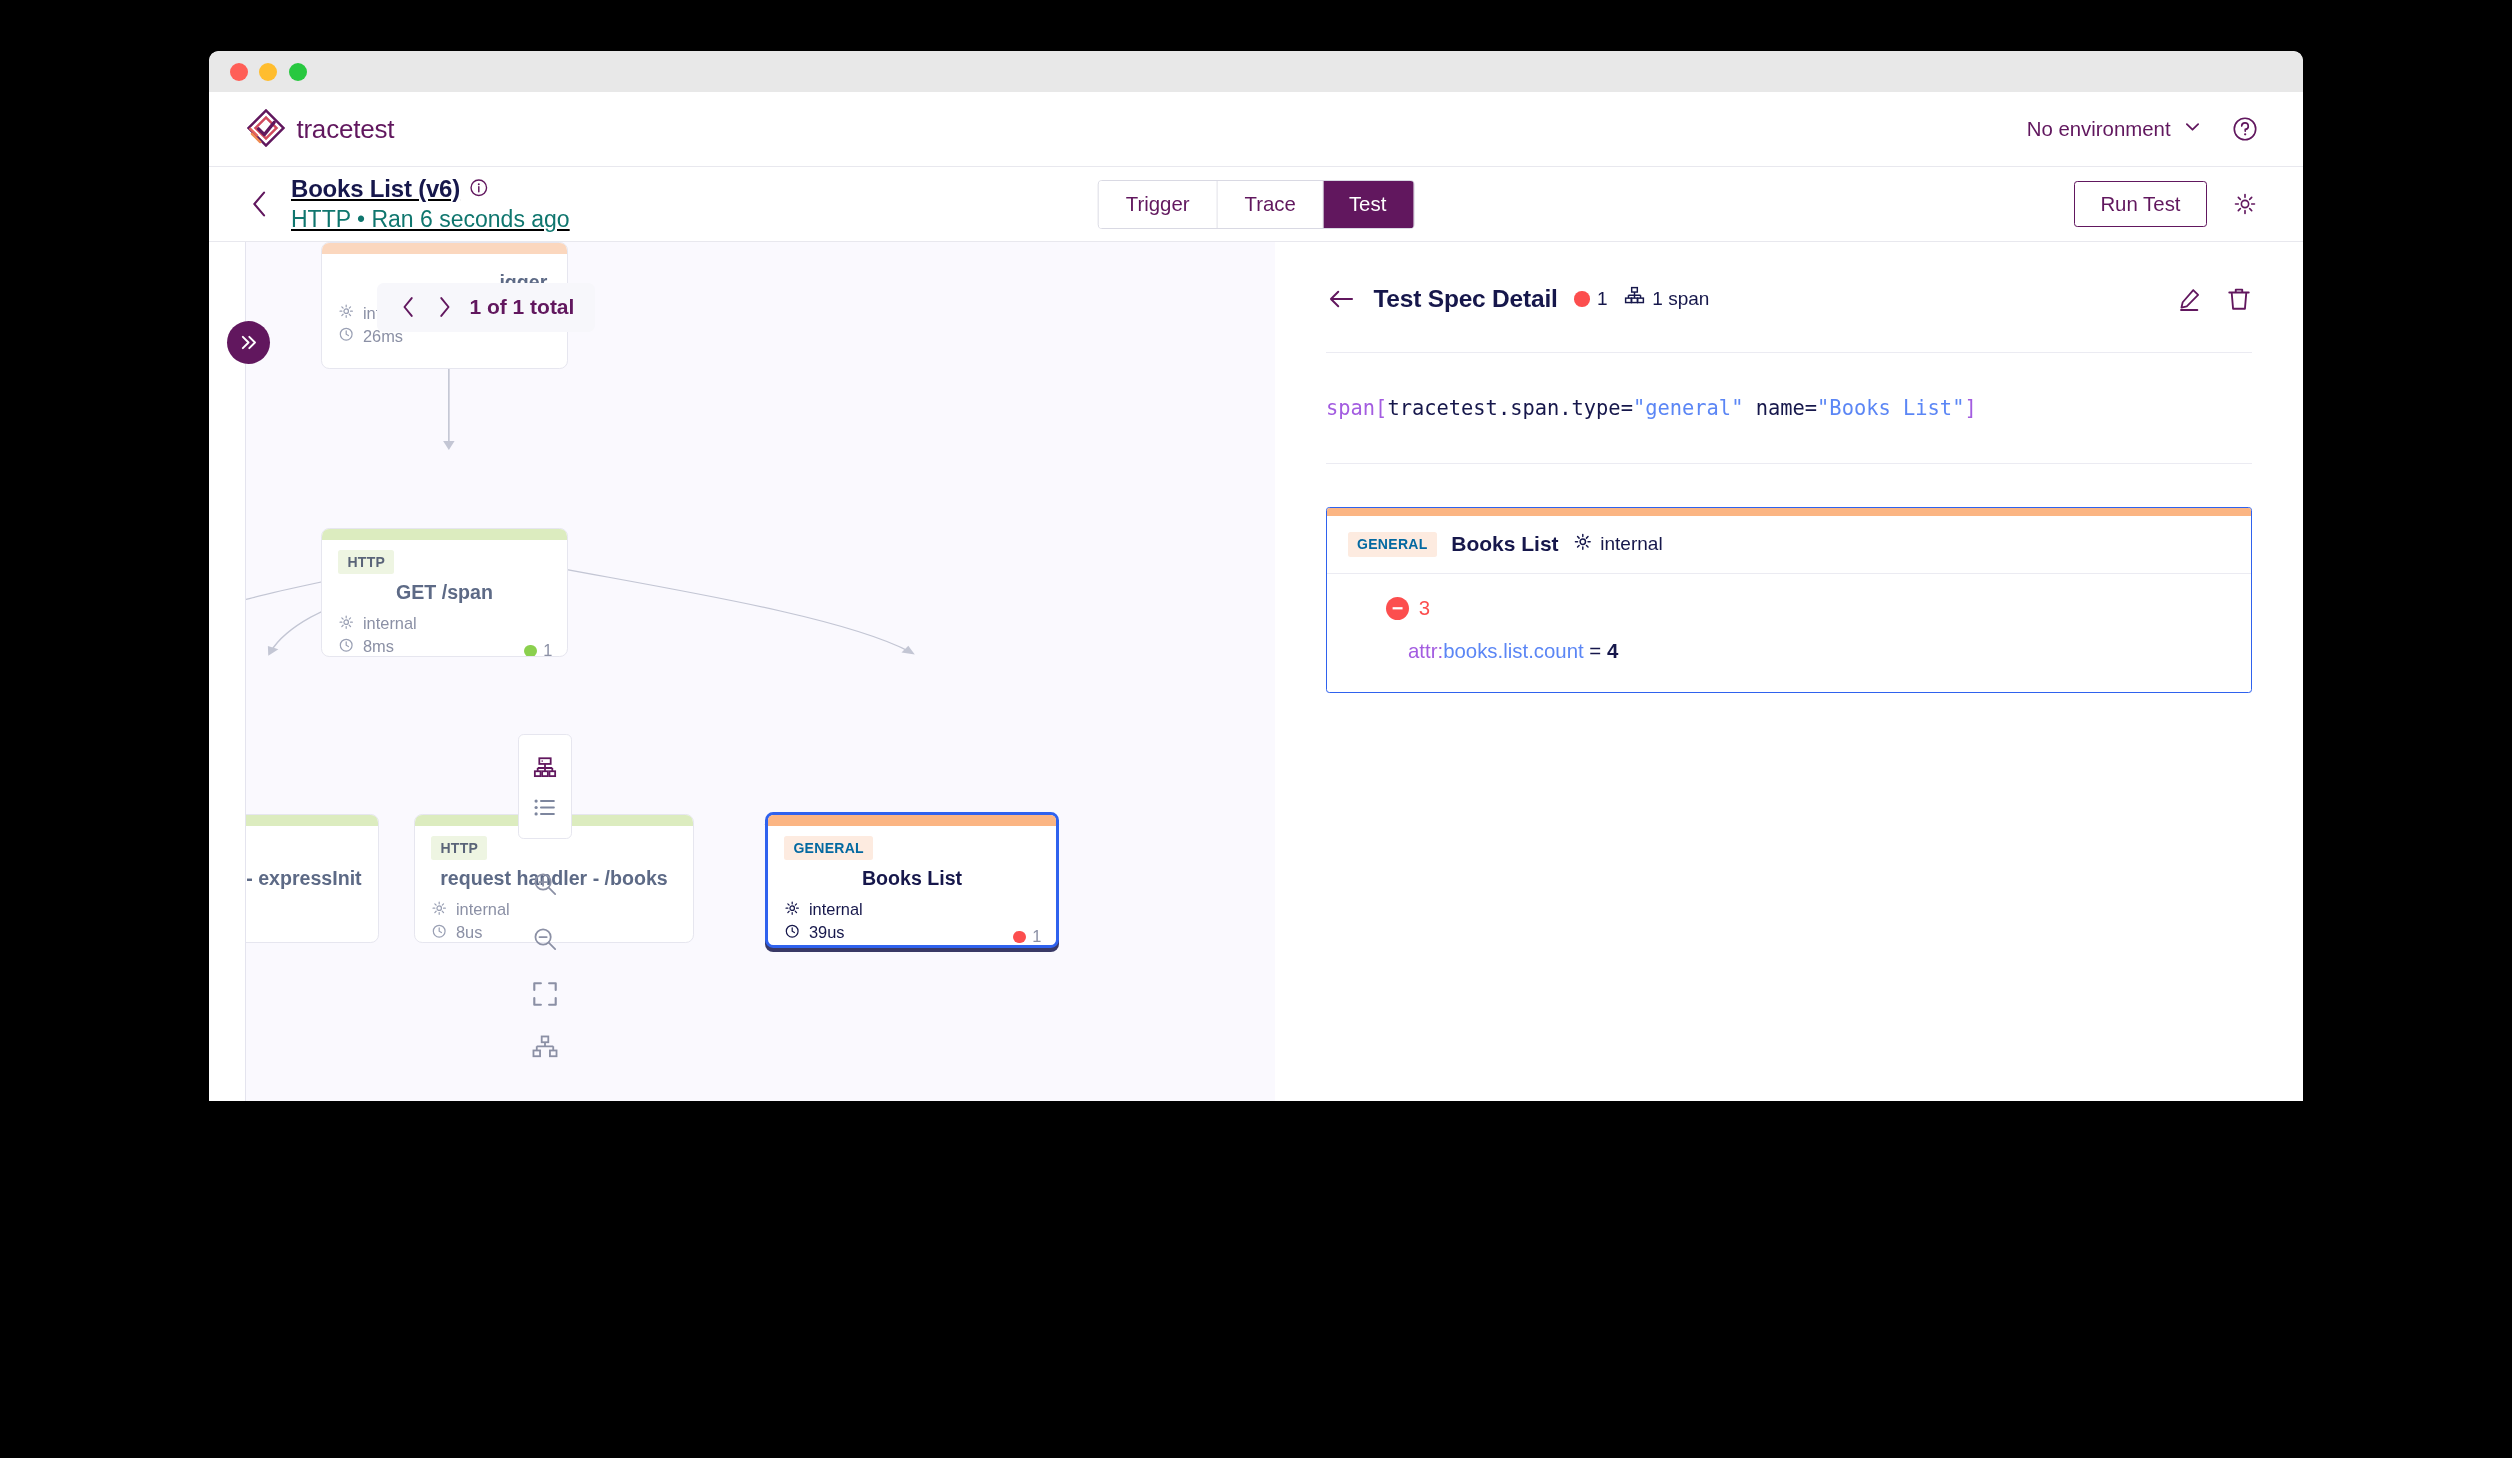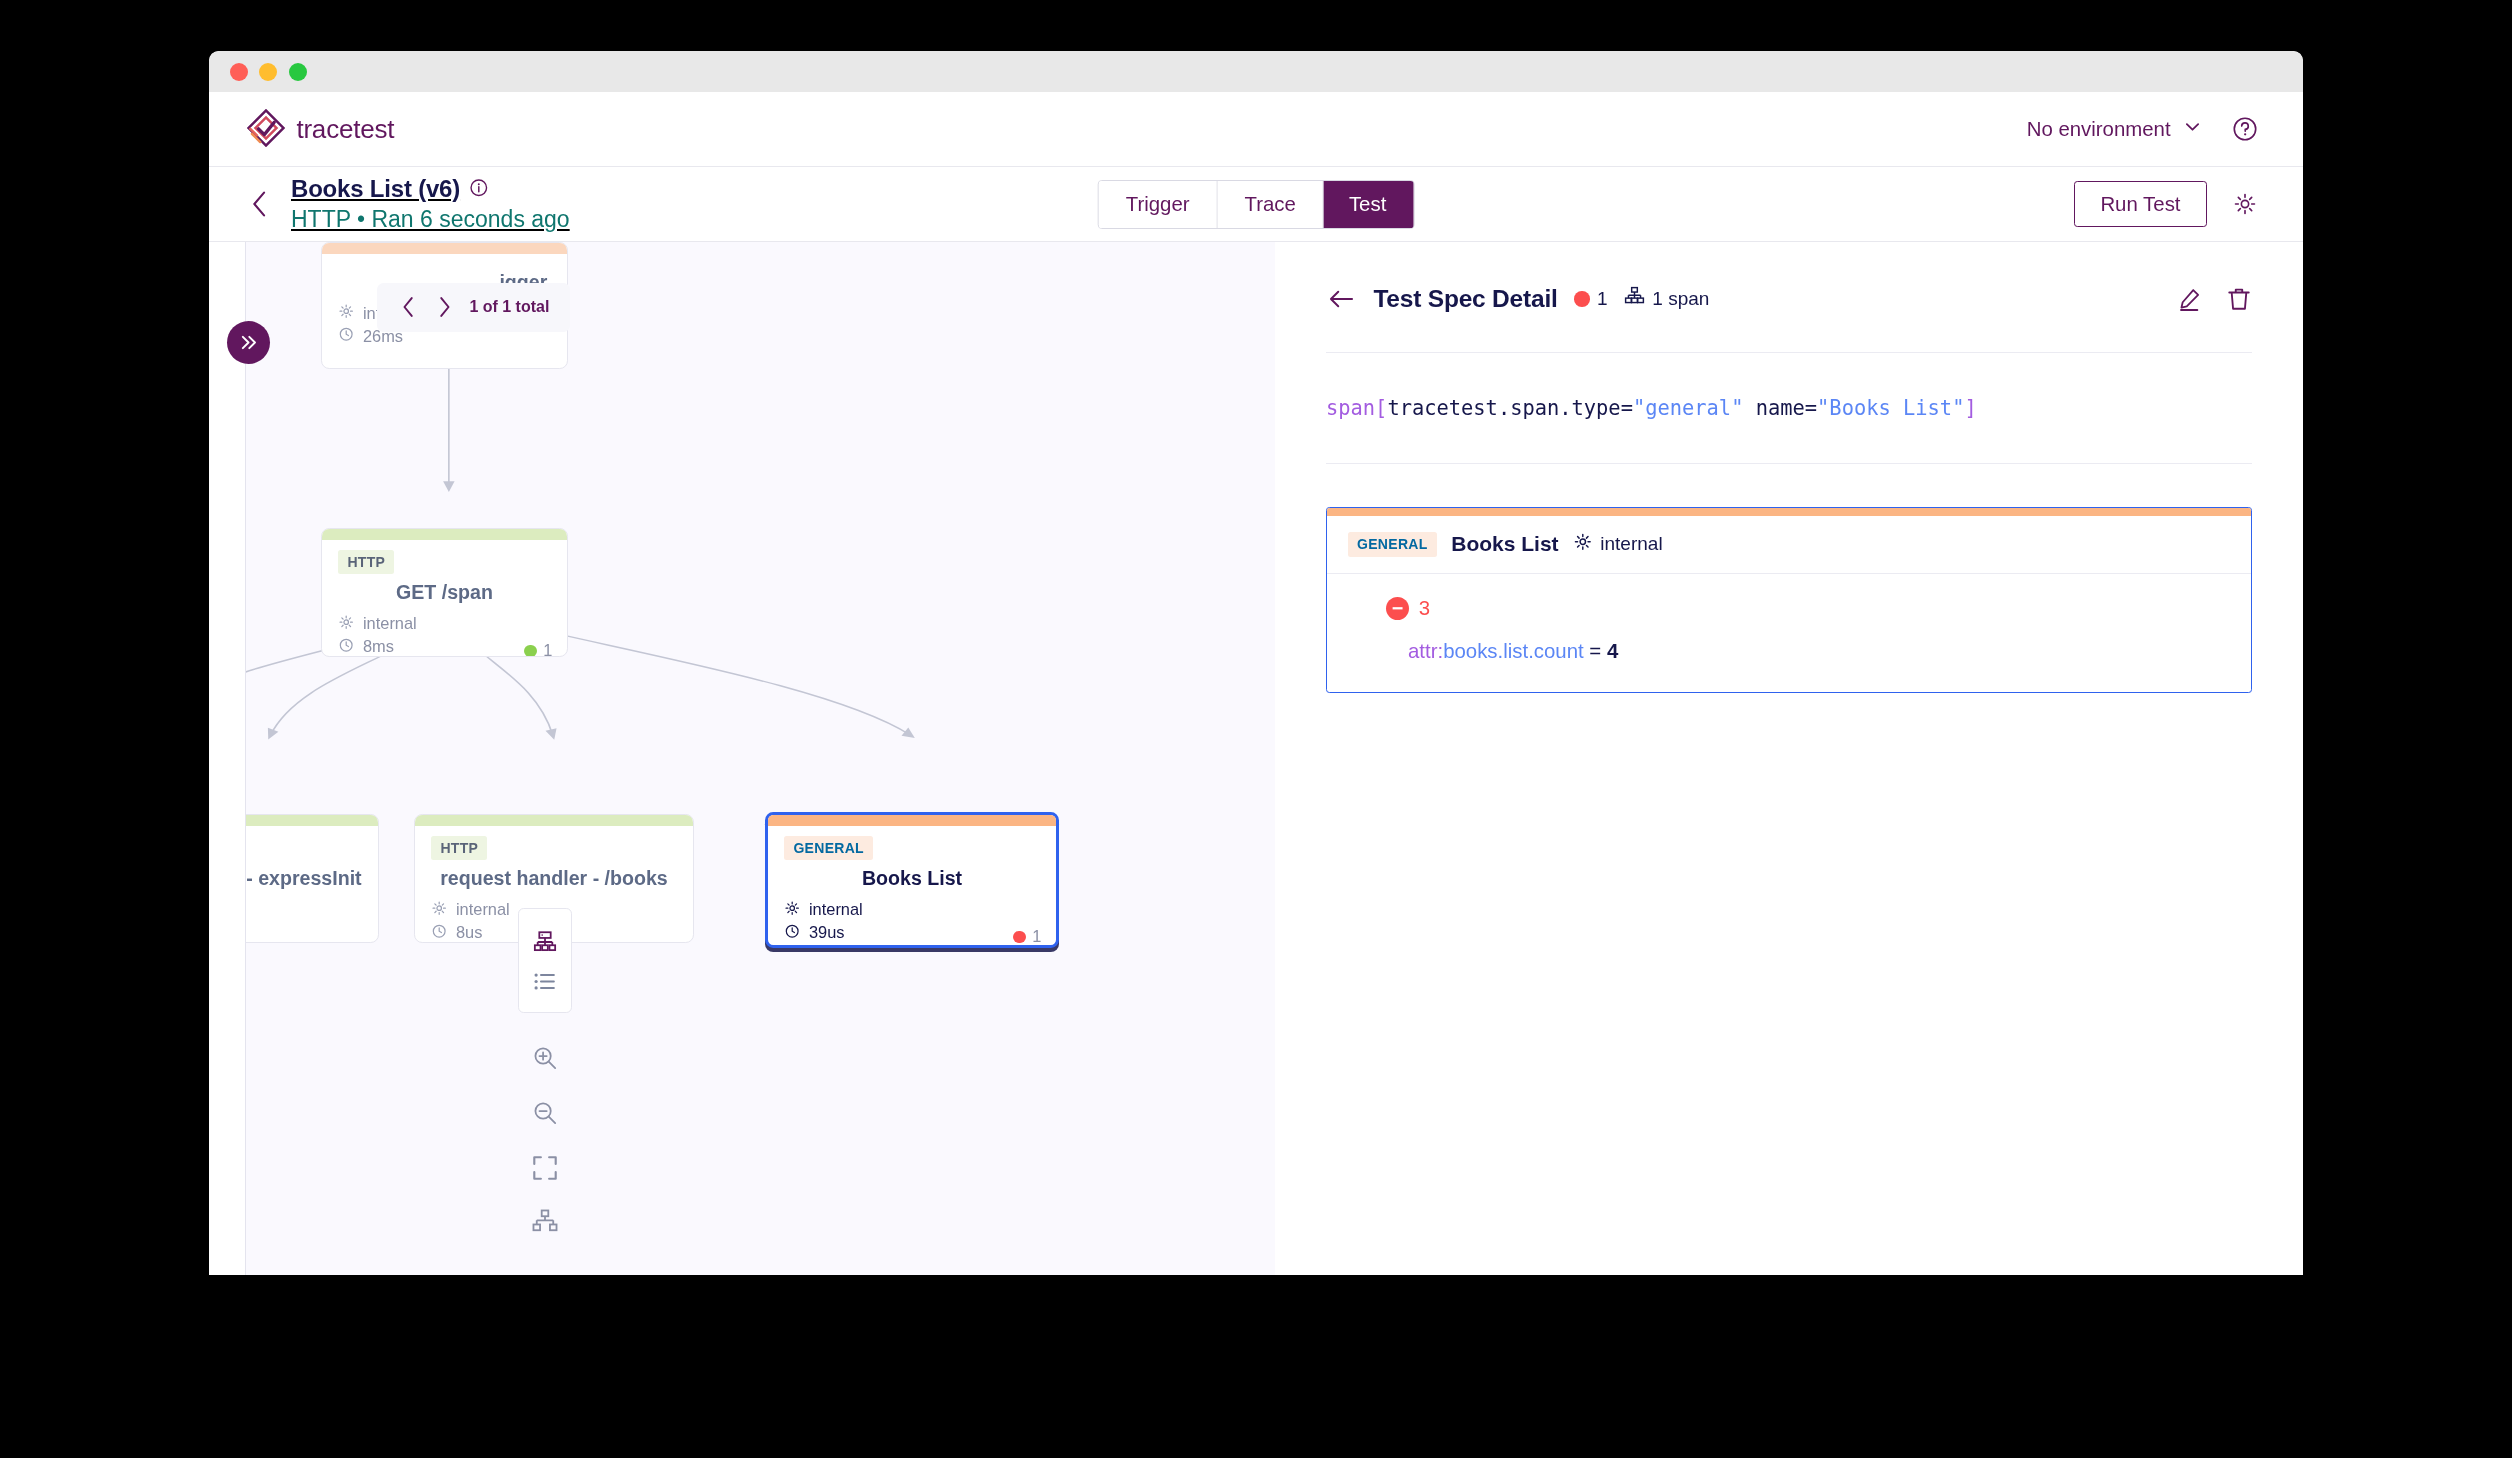--- a/index.html
+++ b/index.html
@@ -11,21 +11,21 @@
     overflow: hidden;
     font-family: "Liberation Sans", sans-serif;
   }
 
   
   #window {
     position: absolute;
     left: 209px;
     top: 51px;
     width: 2094px;
-    height: 1224px;
+    height: 1050px;
     background: #ffffff;
     border-radius: 9.8px 9.8px 0 0;
     overflow: hidden;
     box-shadow: 0 1.6px 18px rgba(0,0,0,0.25);
   }
   #titlebar {
     height: 41px;
     background: #e8e8e8;
     border-radius: 9.8px 9.8px 0 0;
     display: flex;
@@ -224,21 +224,21 @@
     top: 41px;
     background: #f7f7fb;
     border-radius: 6.5px;
     display: flex;
     align-items: center;
     gap: 14.7px;
     padding: 11.4px 21px;
     z-index: 20;
   }
   .pg-arrow { color: #61175e; cursor: pointer; display: flex; }
-  .pg-label { color: #61175e; font-size: 16px; font-weight: bold; white-space: nowrap; }
+  .pg-label { color: #61175e; font-size: 21px; font-weight: bold; white-space: nowrap; }
 
   
   #diagram-toolbar {
     position: absolute;
     left: 272px;
     bottom: 26px;
     display: flex;
     flex-direction: column;
     align-items: center;
     gap: 0px;

